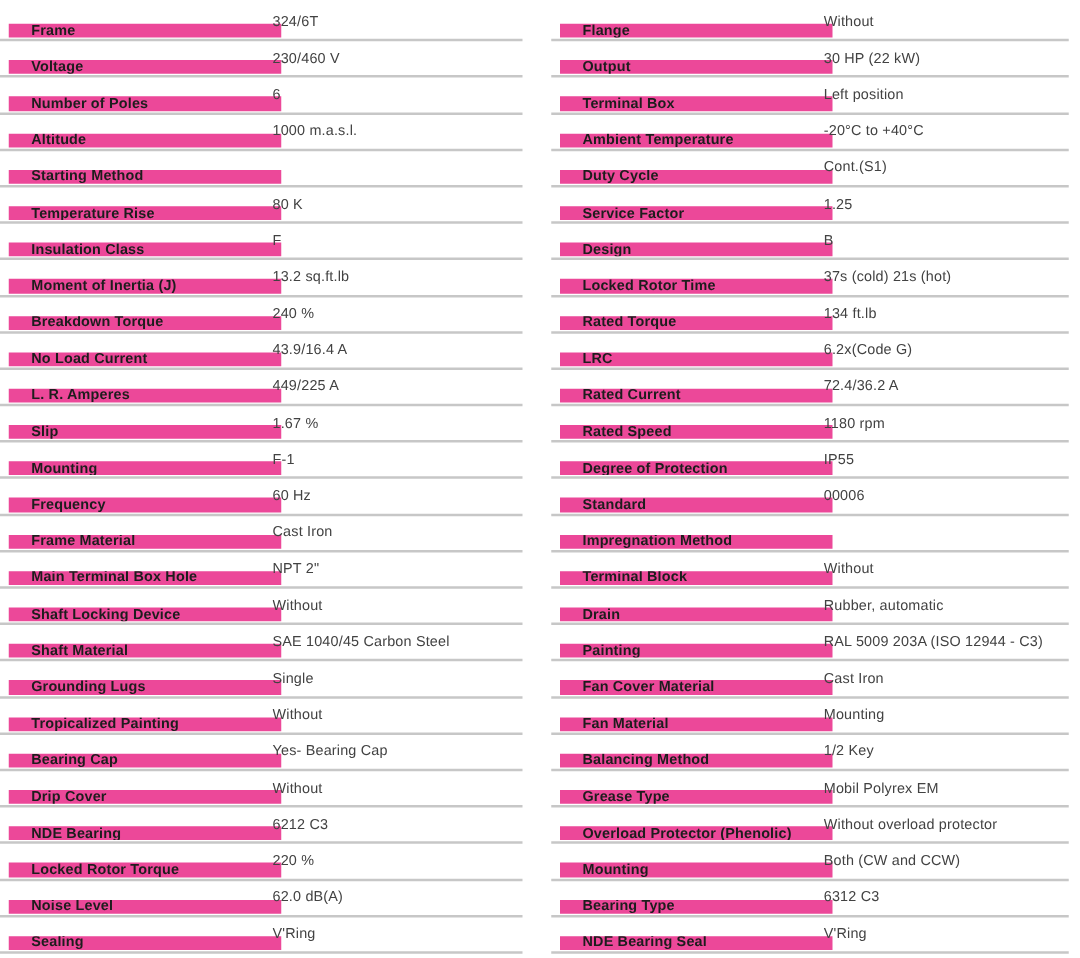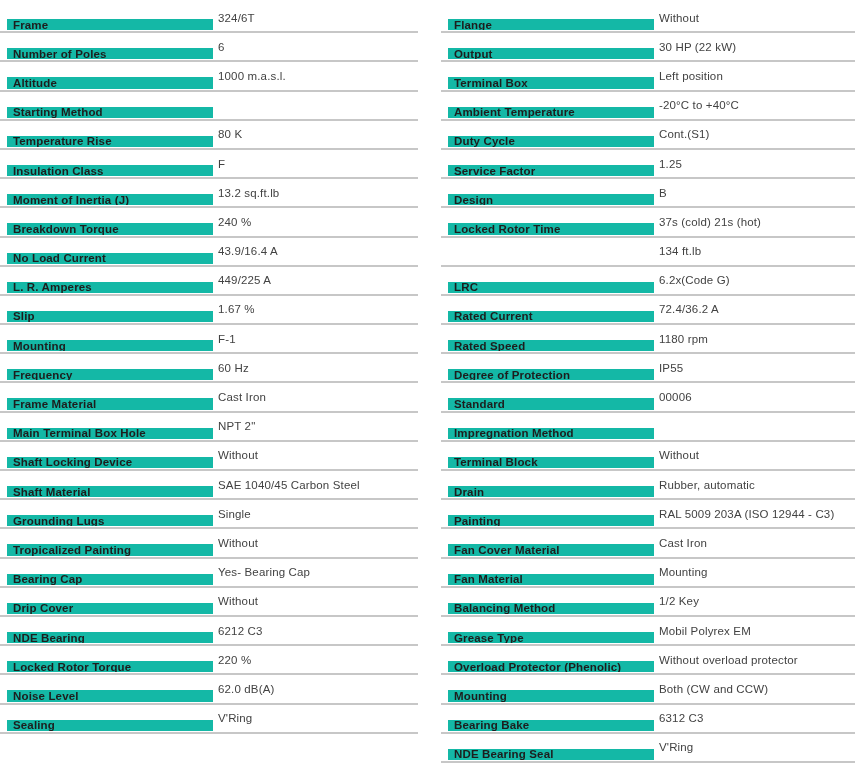--- a/index.html
+++ b/index.html
@@ -31,24 +31,24 @@
     position: relative;
     height: 27.2px;
     border-bottom: 2px solid #c7c7c7;
   }
   .cell-label {
     position: absolute;
     left: 7px;
     top: 15px;
     bottom: 1px;
     width: 200px;
-    background: #14b8a6;
+    background: #ec4899;
     display: flex;
     align-items: center;
-    padding-left: 6px;
+    padding-left: 18px;
     font-size: 11.5px;
     font-weight: 700;
     letter-spacing: 0.15px;
     color: #1d1d1d;
     white-space: nowrap;
     overflow: hidden;
   }
   .cell-value {
     position: absolute;
     left: 218px;
@@ -69,20 +69,24 @@
 <body>
 
 <div class="page">
   <div class="tables-wrap">
     <div class="spec-table left">
   <div class="spec-row">
     <div class="cell-label">Frame</div>
     <div class="cell-value">324/6T</div>
   </div>
 
+  <div class="spec-row">
+    <div class="cell-label">Voltage</div>
+    <div class="cell-value">230/460 V</div>
+  </div>
 
   <div class="spec-row">
     <div class="cell-label">Number of Poles</div>
     <div class="cell-value">6</div>
   </div>
 
   <div class="spec-row">
     <div class="cell-label">Altitude</div>
     <div class="cell-value">1000 m.a.s.l.</div>
   </div>
@@ -231,20 +235,21 @@
     <div class="cell-label">Design</div>
     <div class="cell-value">B</div>
   </div>
 
   <div class="spec-row">
     <div class="cell-label">Locked Rotor Time</div>
     <div class="cell-value">37s (cold) 21s (hot)</div>
   </div>
 
   <div class="spec-row">
+    <div class="cell-label">Rated Torque</div>
     <div class="cell-value">134 ft.lb</div>
   </div>
 
   <div class="spec-row">
     <div class="cell-label">LRC</div>
     <div class="cell-value">6.2x(Code G)</div>
   </div>
 
   <div class="spec-row">
     <div class="cell-label">Rated Current</div>
@@ -309,21 +314,21 @@
     <div class="cell-label">Overload Protector (Phenolic)</div>
     <div class="cell-value">Without overload protector</div>
   </div>
 
   <div class="spec-row">
     <div class="cell-label">Mounting</div>
     <div class="cell-value">Both (CW and CCW)</div>
   </div>
 
   <div class="spec-row">
-    <div class="cell-label">Bearing Bake</div>
+    <div class="cell-label">Bearing Type</div>
     <div class="cell-value">6312 C3</div>
   </div>
 
   <div class="spec-row">
     <div class="cell-label">NDE Bearing Seal</div>
     <div class="cell-value">V'Ring</div>
   </div>
 </div>
   </div>
 </div>

